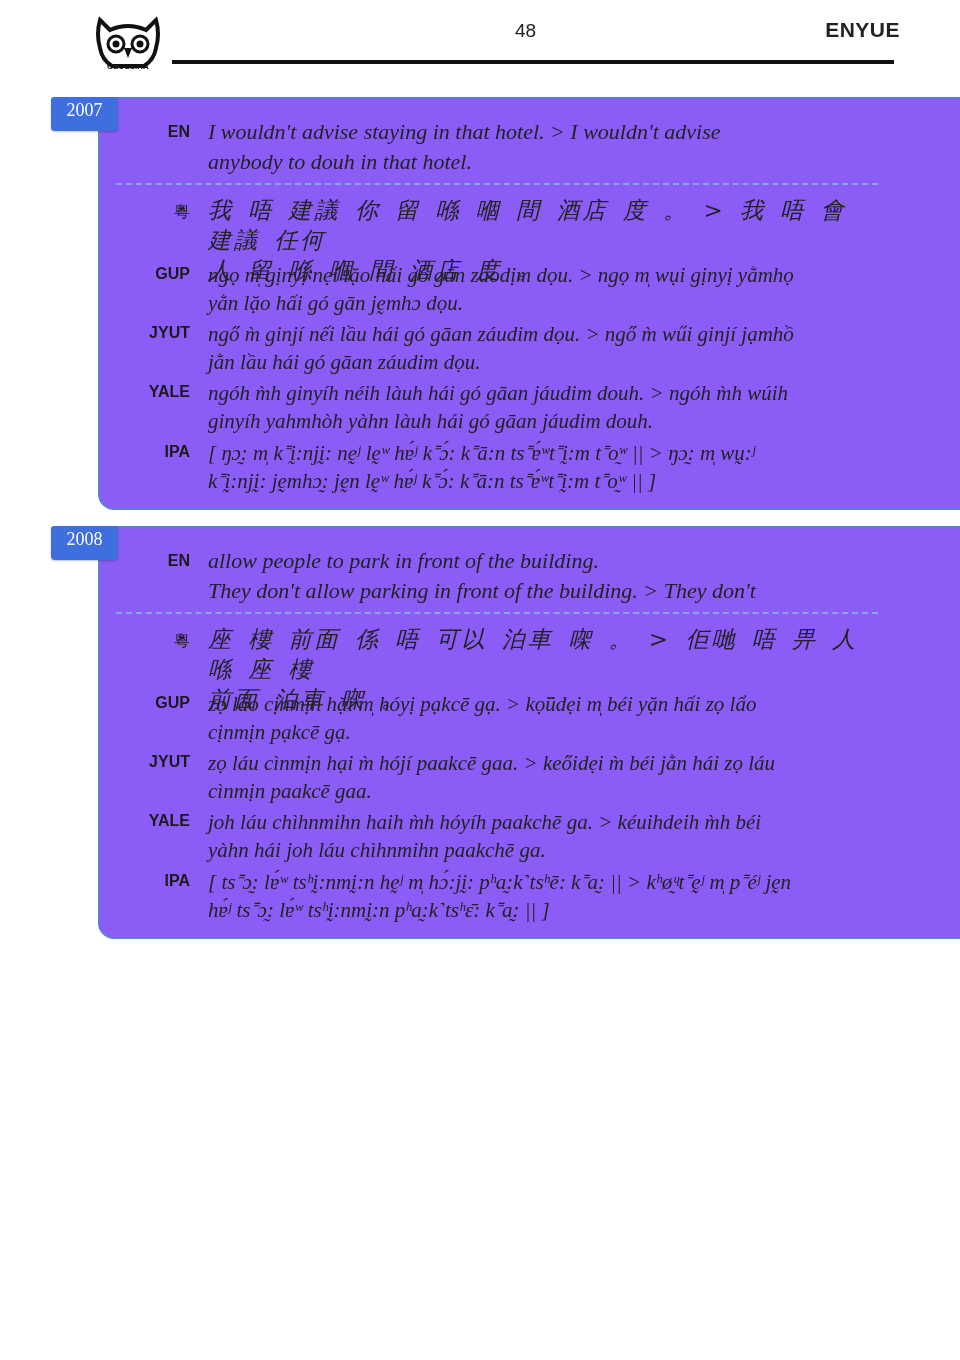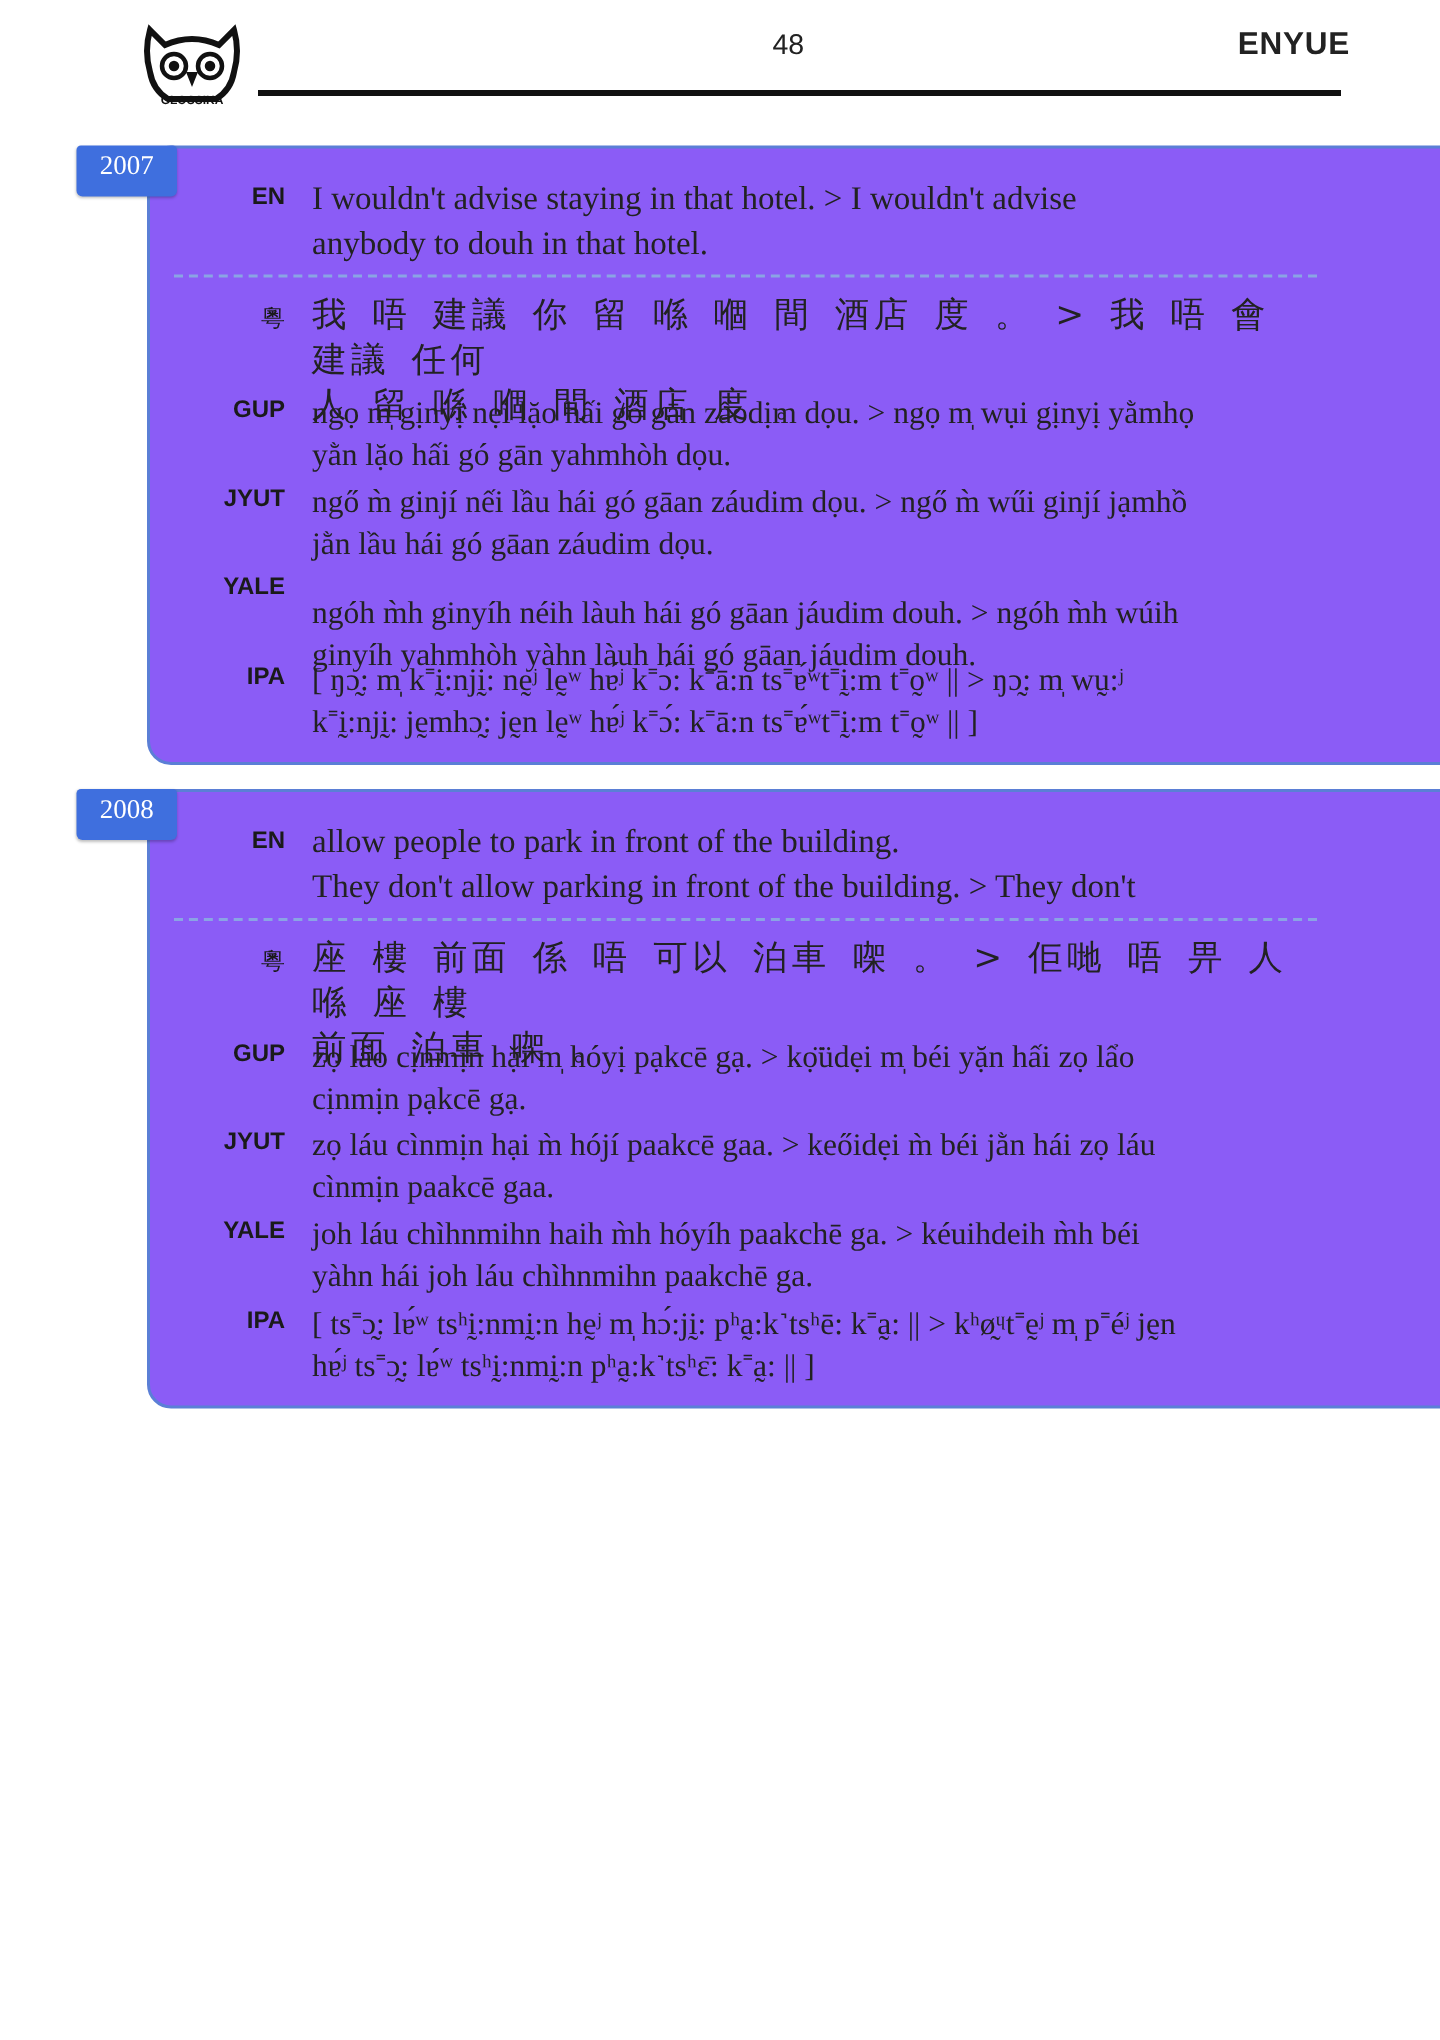--- a/index.html
+++ b/index.html
@@ -13,21 +13,21 @@
   .card { position: absolute; left: 98px; width: 916px; border: 2px solid #5b7fd6; border-radius: 16px; background: #8b5cf6; box-sizing: border-box; }
   .card-1 { top: 97px; height: 413px; }
   .card-2 { top: 526px; height: 413px; }
   .id-tab { position: absolute; left: 51px; width: 67px; height: 34px; background: #3f6fde; border-radius: 3px 3px 4px 4px; color: #fff; font-family: "Liberation Serif", serif; font-size: 18px; text-align: center; line-height: 26px; box-shadow: 0 1px 2px rgba(0,0,0,0.25); }
   .tab-1 { top: 97px; }
   .tab-2 { top: 526px; }
 
   .row { position: absolute; left: 0; width: 100%; }
   .label { position: absolute; width: 90px; text-align: right; font-family: "Liberation Sans", sans-serif; font-weight: bold; font-size: 16px; color: #1a1a1a; }
   .label.yue { font-weight: normal; font-size: 16px; }
-  .text { position: absolute; left: 108px; width: 670px; font-size: 21px; line-height: 29px; color: #222; }
+  .text { position: absolute; left: 108px; width: 670px; font-size: 21px; line-height: 29px; color: #222; font-style: italic; }
   .text.en { font-size: 22px; line-height: 30px; }
   .text.zh { font-family: "DejaVu Serif", "Liberation Serif", serif; font-size: 23px; line-height: 30px; letter-spacing: 3px; word-spacing: 4px; }
   .text.rom { font-size: 21px; line-height: 28px; }
   .dash { position: absolute; left: 16px; width: 762px; height: 0; border-top: 2px dashed #8aa4e4; }
 </style>
 </head>
 <body>
 
 <div class="header">
   <svg class="logo" viewBox="0 0 68 58">
@@ -57,33 +57,33 @@
     <div class="label yue" style="top:7px;">粵</div>
     <div class="text zh" style="top:0;">
       <div>我 唔 建議 你 留 喺 嗰 間 酒店 度 。 &gt; 我 唔 會 建議 任何</div>
       <div>人 留 喺 嗰 間 酒店 度 。</div>
     </div>
   </div>
   <div class="row" style="top:162px;">
     <div class="label" style="top:4px;">GUP</div>
     <div class="text rom" style="top:0;">
       <div>ngọ m̩ gịnyị nẹi lặo hấi gó gān zẩodịm dọu. &gt; ngọ m̩ wụi gịnyị yằmhọ</div>
-      <div>yằn lặo hấi gó gān yahmhòh dọu.</div>
+      <div>yằn lặo hấi gó gān jḛmhɔ dọu.</div>
     </div>
   </div>
   <div class="row" style="top:221px;">
     <div class="label" style="top:4px;">JYUT</div>
     <div class="text rom" style="top:0;">
       <div>ngő m̀ ginjí nếi lầu hái gó gāan záudim dọu. &gt; ngő m̀ wűi ginjí jạmhồ</div>
       <div>jằn lầu hái gó gāan záudim dọu.</div>
     </div>
   </div>
   <div class="row" style="top:280px;">
     <div class="label" style="top:4px;">YALE</div>
-    <div class="text rom" style="top:0;margin-top:15px;">
+    <div class="text rom" style="top:0;">
       <div>ngóh m̀h ginyíh néih làuh hái gó gāan jáudim douh. &gt; ngóh m̀h wúih</div>
       <div>ginyíh yahmhòh yàhn làuh hái gó gāan jáudim douh.</div>
     </div>
   </div>
   <div class="row" style="top:340px;">
     <div class="label" style="top:4px;">IPA</div>
     <div class="text rom" style="top:0;">
       <div>[ ŋɔ̰: m̩ k⁼ḭ:njḭ: nḛʲ lḛʷ hɐ́ʲ k⁼ɔ́: k⁼ā:n ts⁼ɐ́ʷt⁼ḭ:m t⁼o̰ʷ || &gt; ŋɔ̰: m̩ wṵ:ʲ</div>
       <div>k⁼ḭ:njḭ: jḛmhɔ̰: jḛn lḛʷ hɐ́ʲ k⁼ɔ́: k⁼ā:n ts⁼ɐ́ʷt⁼ḭ:m t⁼o̰ʷ || ]</div>
     </div>

